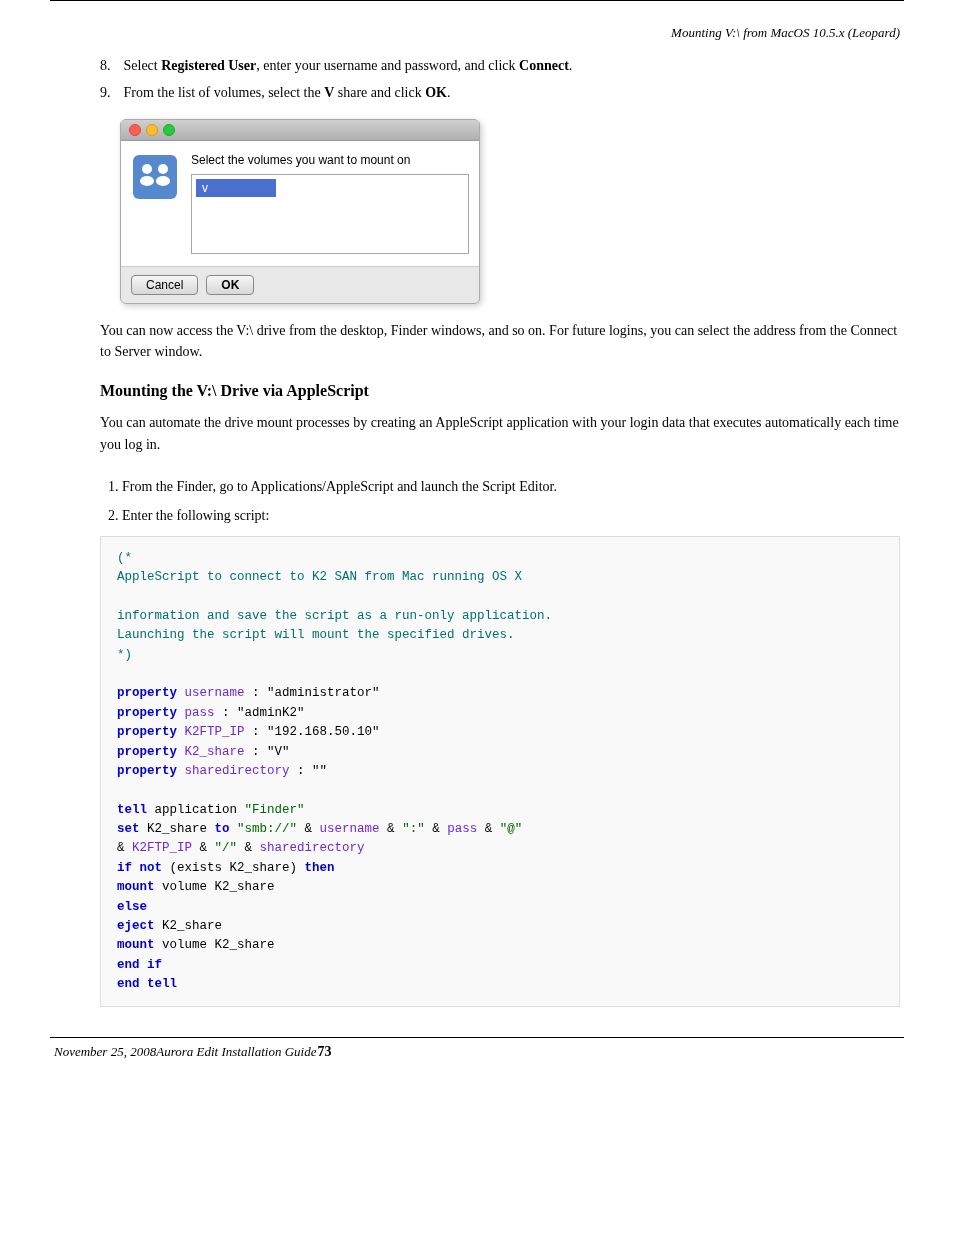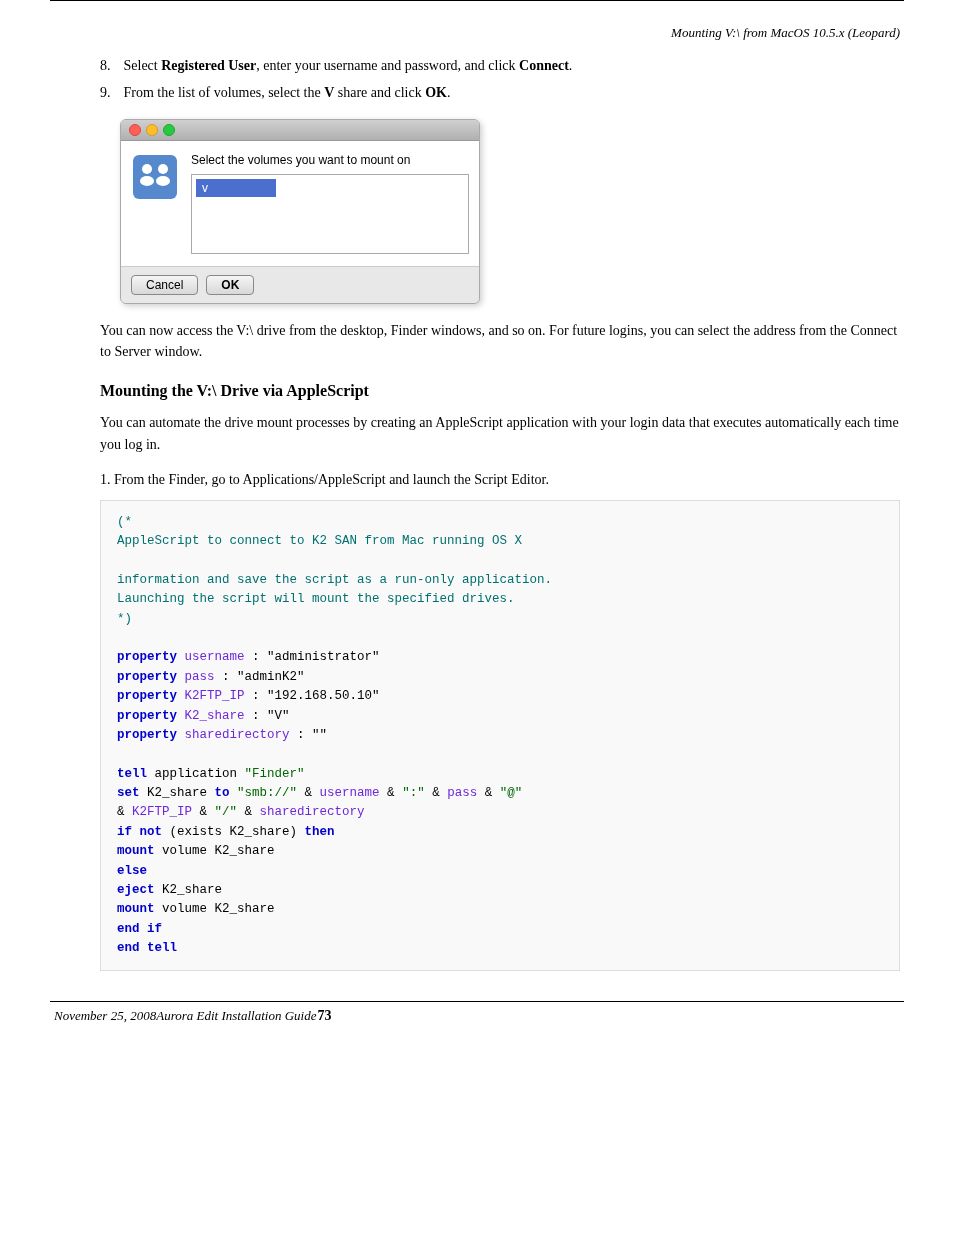--- a/index.html
+++ b/index.html
@@ -142,26 +142,26 @@
       margin-bottom: 20px;
     }
     .section-heading {
       font-size: 16px;
       font-weight: bold;
       margin: 20px 0 12px 0;
     }
     .section-para {
       font-size: 14px;
       line-height: 1.6;
-      margin-bottom: 12px;
+      margin-bottom: 19px;
     }
     .step-list {
       list-style: none;
       padding: 0;
-      margin: 0 0 10px 0;
+      margin: 0 0 10px 8px;
     }
     .step-list li {
       margin-bottom: 8px;
       font-size: 14px;
       line-height: 1.5;
     }
     .code-block {
       font-family: 'Courier New', Courier, monospace;
       font-size: 12.5px;
       line-height: 1.55;
@@ -255,20 +255,24 @@
     <p class="body-text">You can now access the V:\ drive from the desktop, Finder windows, and so on. For future logins, you can select the address from the Connect to Server window.</p>
 
     <h2 class="section-heading">Mounting the V:\ Drive via AppleScript</h2>
 
     <p class="section-para">You can automate the drive mount processes by creating an AppleScript application with your login data that executes automatically each time you log in.</p>
 
     <ul class="step-list">
       <li>
         <span>1.</span>
         <span>From the Finder, go to Applications/AppleScript and launch the Script Editor.</span>
+      </li>
+      <li>
+        <span>2.</span>
+        <span>Enter the following script:</span>
       </li>
     </ul>
 
     <div class="code-block">
       <span class="comment-teal">(*</span><br>
       <span class="comment-teal">AppleScript to connect to K2 SAN from Mac running OS X</span><br>
       <br>
       <span class="comment-teal">information and save the script as a run-only application.</span><br>
       <span class="comment-teal">Launching the script will mount the specified drives.</span><br>
       <span class="comment-teal">*)</span><br>

